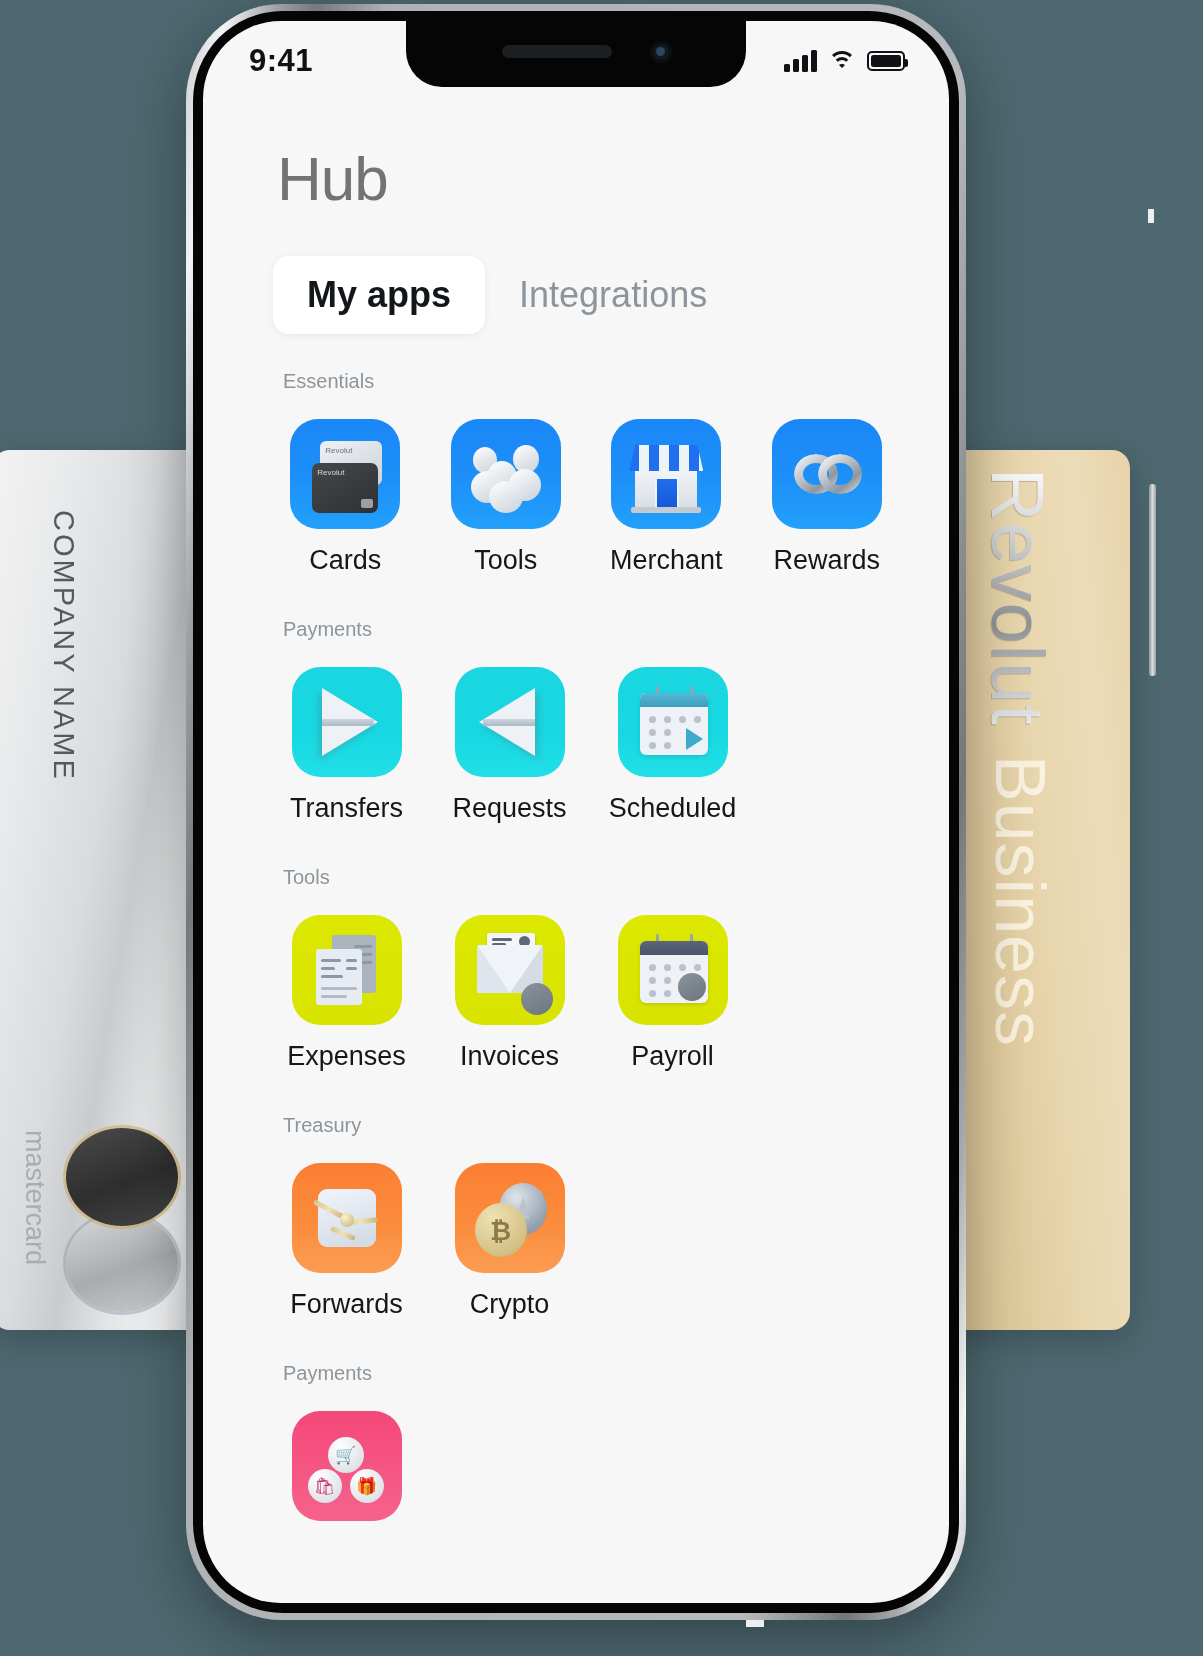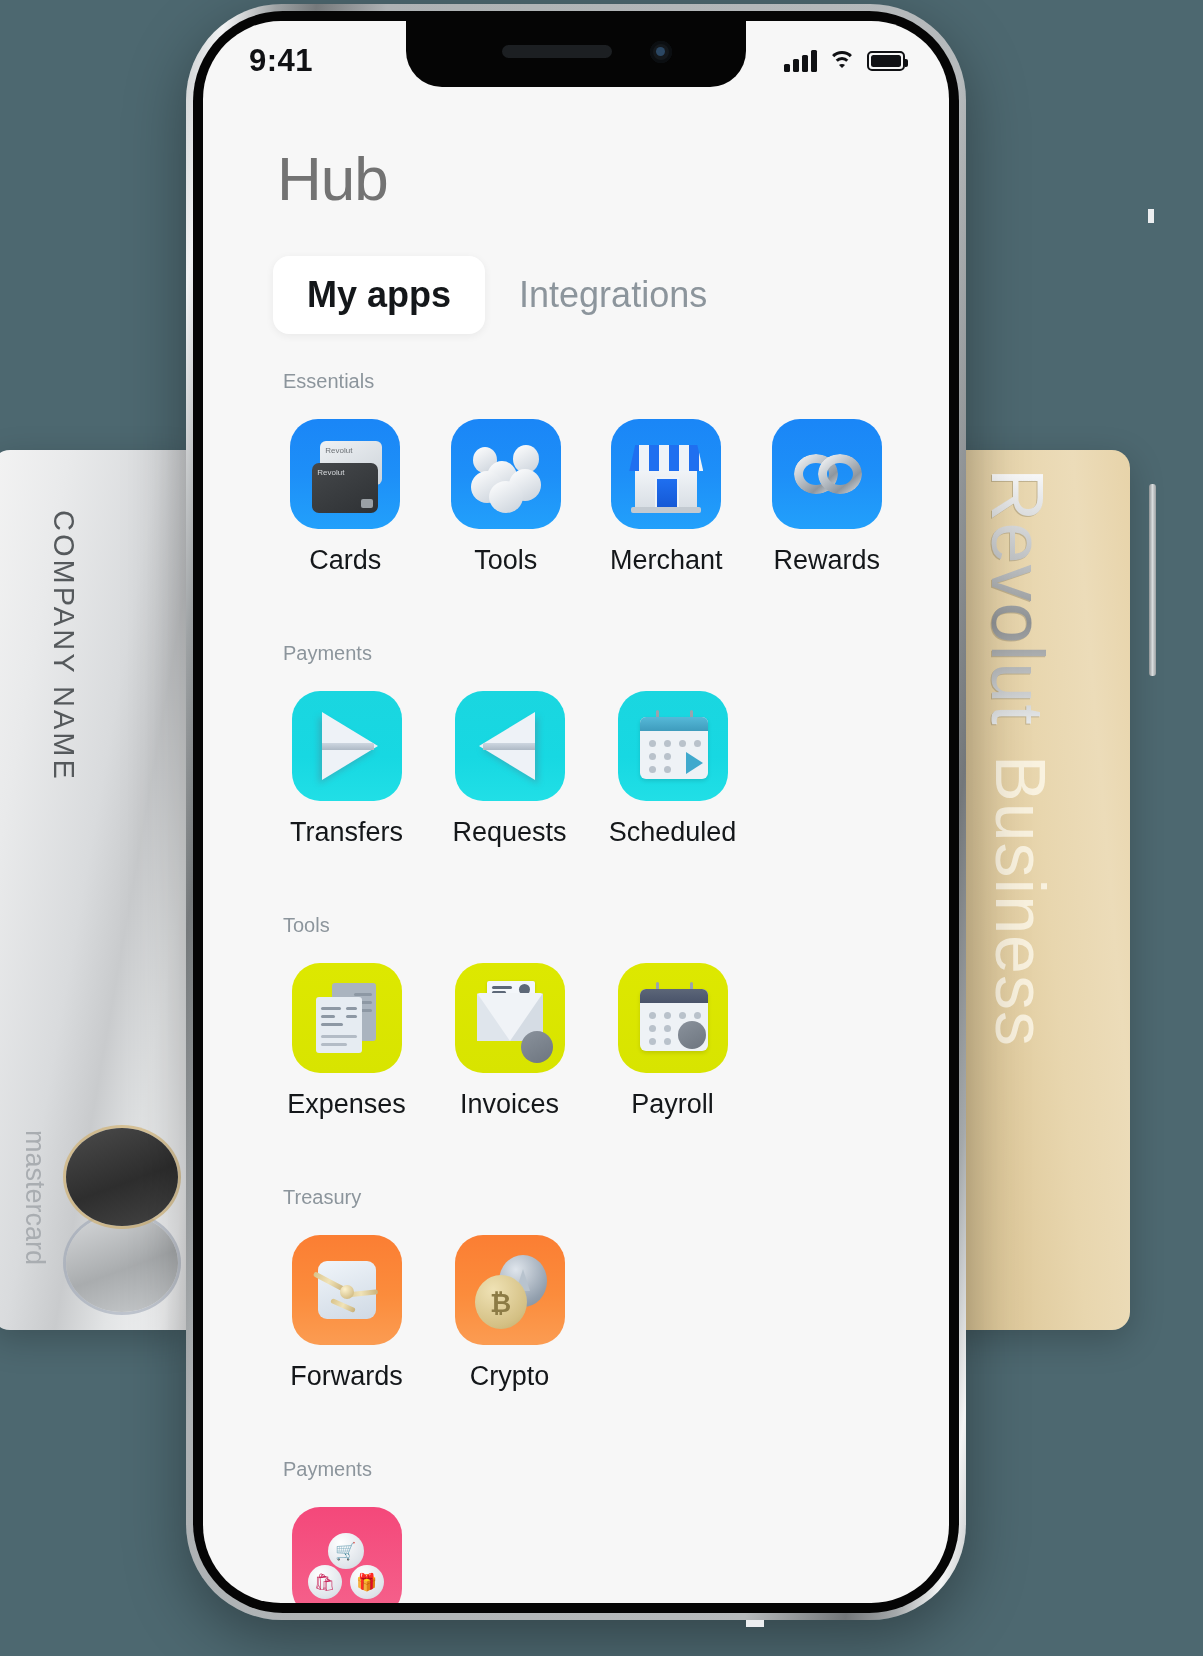--- a/index.html
+++ b/index.html
@@ -185,21 +185,21 @@
     font-size: 36px; padding: 18px 34px; border-radius: 16px; white-space: nowrap;
   }
   .tab.active { background: #ffffff; color: #14171a; font-weight: 700;
     box-shadow: 0 2px 8px rgba(0,0,0,.06); }
   .tab.inactive { color: #8c959c; font-weight: 400; }
 
   #app-scroll { margin-top: 36px; padding: 0 8px; }
   .section-title {
     font-size: 20px; color: #8c959c; margin: 0 0 26px 38px; font-weight: 400;
   }
-  .section + .section { margin-top: 66px; }
+  .section + .section { margin-top: 42px; }
   .grid { display: flex; gap: 0; margin-left: 20px; }
   .app {
     width: 163px; display: flex; flex-direction: column; align-items: center;
   }
   .tile {
     position: relative; width: 110px; height: 110px; border-radius: 28px;
     overflow: hidden; display: flex; align-items: center; justify-content: center;
   }
   .tile.blue   { background: linear-gradient(180deg,#1a86f7 0%,#1d8ff8 50%,#22a0fb 100%); }
   .tile.cyan   { background: linear-gradient(180deg,#1ad6e0 0%,#17d8e2 60%,#21dfe6 100%); }

